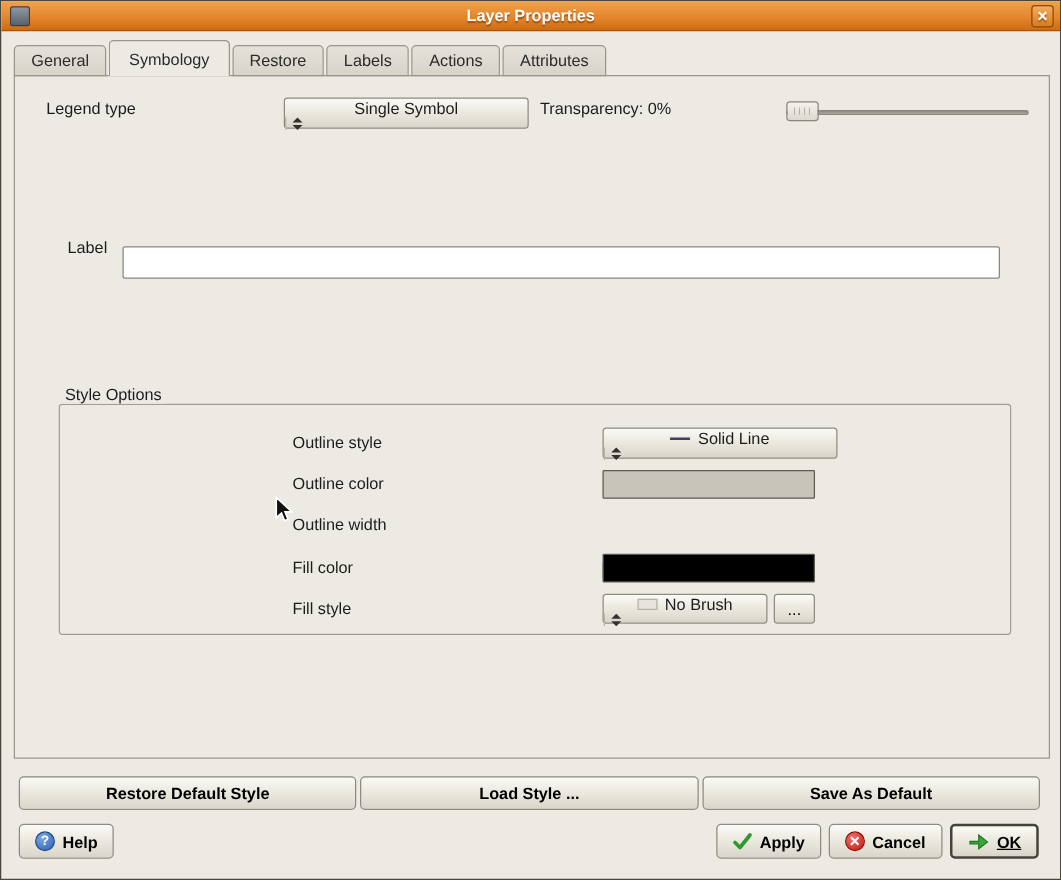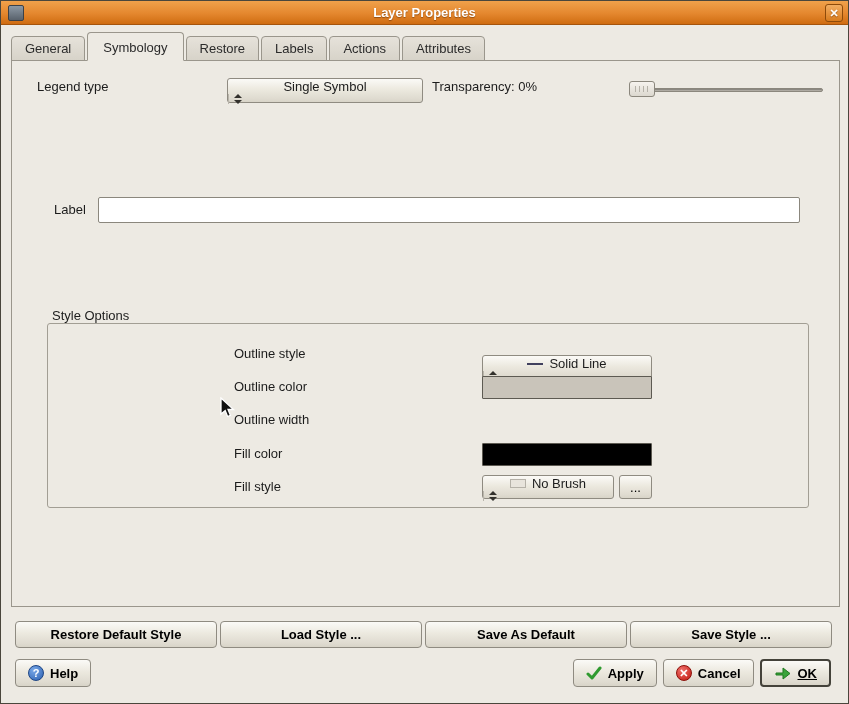--- a/index.html
+++ b/index.html
@@ -196,29 +196,29 @@
 
     <span class="lbl" style="left:420px; top:18px;">Transparency: 0%</span>
 
     <div class="slider" style="left:617px; top:20px; width:194px; height:18px;">
       <span class="slider-groove"></span>
       <span class="slider-handle">
           <span class="ridges"></span>
         </span>
     </div>
 
-    <span class="lbl" style="left:42px; top:141px;text-align:center;">Label</span>
+    <span class="lbl" style="left:42px; top:129px;text-align:center;">Label</span>
     <input class="text-input" style="left: 86px; top: 136px; width: 702px; height: 26px;" value="">
 
     <div class="groupbox">
       <div class="groupbox-frame"></div>
       <span class="groupbox-title">Style Options</span>
 
       <span class="lbl" style="left:187px; top:38px;">Outline style</span>
-      <div class="combo" style="left:435px; top:47px; width:170px; height:25px;">
+      <div class="combo" style="left:435px; top:34px; width:188px; height:25px;">
         <span class="combo-text">
           <span class="line-glyph"></span>
           <span>Solid Line</span>
         </span>
         <span class="combo-arrows">
           <span class="tri-up"></span>
           <span class="tri-down"></span>
         </span>
       </div>
 
@@ -253,21 +253,20 @@
         </span>
       </div>
       <button class="btn-face" style="position:absolute; left:572px; top:167px; width:33px; height:24px; font:13px 'Liberation Sans',sans-serif;">...</button>
     </div>
   </div>
 
   <div class="style-btn-row">
     <button class="style-btn btn-face">Restore Default Style</button>
     <button class="style-btn btn-face">Load Style ...</button>
     <button class="style-btn btn-face">Save As Default</button>
-    <button class="style-btn btn-face">Save Style ...</button>
   </div>
 
   <button class="action-btn btn-face help-btn">
     <span class="icon-circle help-circle">
         <span>?</span>
       </span>
     <span>Help</span>
   </button>
 
   <div class="actions-right">

